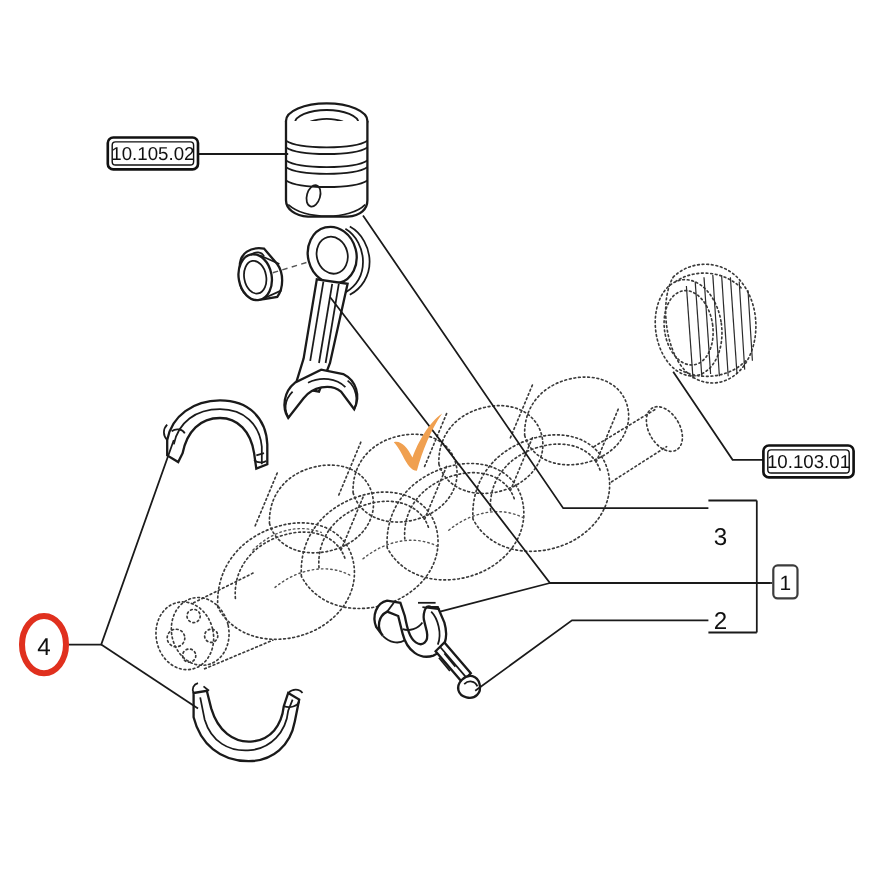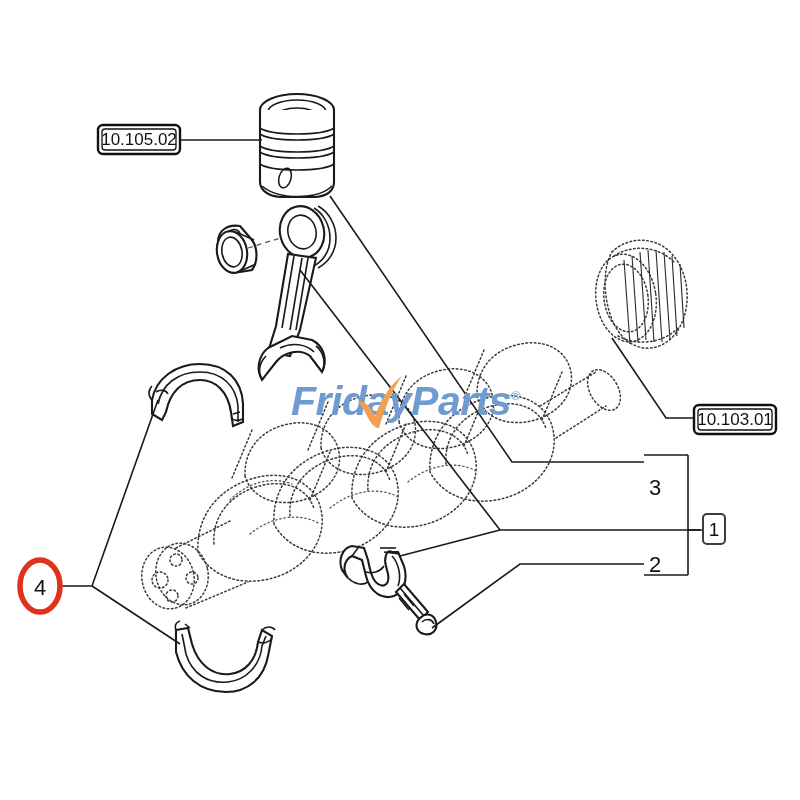--- a/index.html
+++ b/index.html
@@ -329,20 +329,17 @@
       <text class="lbl-text" x="655" y="495" font-size="22" text-anchor="middle">3</text>
     </g>
 
     <g>
       <ellipse class="ellipse-callout" cx="40" cy="586" rx="20" ry="26"></ellipse>
       <text class="lbl-text" x="40" y="595" font-size="22" text-anchor="middle">4</text>
     </g>
 
   </svg>
 
-  <div id="watermark" class="wm">
-    <span>FridayParts</span><span class="wm-reg">®</span>
-  </div>
   <svg id="wm-check" viewBox="0 0 56 62">
     <path d="M6 30 C12 28 18 34 23 44 C28 30 38 12 50 4 C40 18 32 38 27 56 C22 56 18 50 14 42 C11 36 8 32 6 30 Z" fill="#f0a050"></path>
   </svg>
 
 </div>
 
 </body></html>

